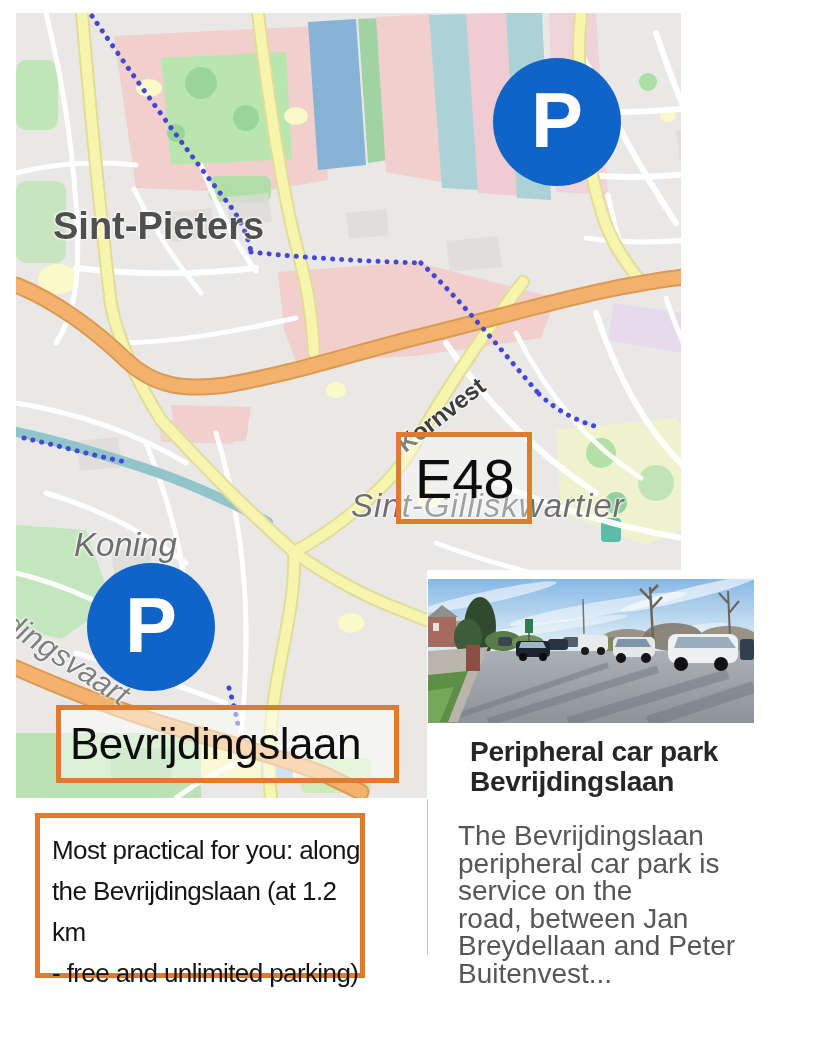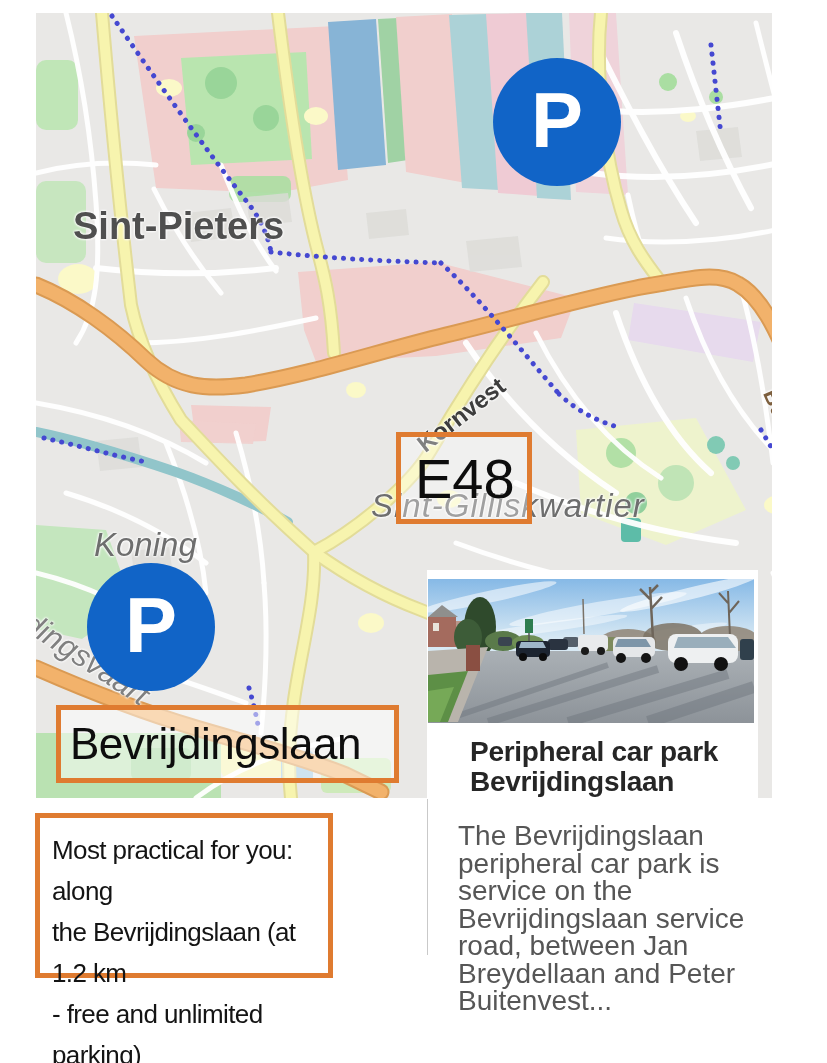--- a/index.html
+++ b/index.html
@@ -1,40 +1,40 @@
 <!DOCTYPE html>
 <html><head>
 <meta charset="utf-8">
 <style>
   html,body{margin:0;padding:0;background:#ffffff;}
   .page{position:relative;width:827px;height:1063px;background:#ffffff;overflow:hidden;
         font-family:"Liberation Sans", sans-serif;}
 
   
-  .map{position:absolute;left:36px;top:13px;width:736px;height:785px;overflow:hidden;
+  .map{position:absolute;left:16px;top:13px;width:665px;height:785px;overflow:hidden;
        background:#e9e8e6;}
   .map svg.base{position:absolute;left:0;top:0;filter:blur(0.6px) saturate(0.95);}
   .map-label{position:absolute;white-space:nowrap;color:#4a4a4a;
              text-shadow:0 0 3px #fff,0 0 3px #fff,0 0 2px #fff;}
   .lbl-district{font-weight:bold;font-size:38px;color:#4f4f4f;}
   .lbl-district-it{font-style:italic;font-size:33px;color:#6e6e6e;}
   .lbl-street{font-weight:bold;font-size:24px;color:#3d3d3d;}
 
   
   .p-marker{position:absolute;width:128px;height:128px;border-radius:50%;
             background:#1164c7;color:#ffffff;display:flex;align-items:center;justify-content:center;
             font-weight:bold;font-size:78px;line-height:1;padding-bottom:4px;box-sizing:border-box;}
 
   
   .obox{position:absolute;border:5px solid #df7b30;box-sizing:border-box;color:#0d0d0d;}
   .obox-e48{left:396px;top:432px;width:136px;height:92px;background:rgba(255,255,255,0.35);
             display:flex;align-items:center;padding-left:14px;font-size:56px;}
   .obox-bev{left:56px;top:705px;width:343px;height:78px;background:rgba(255,255,255,0.5);
             display:flex;align-items:center;padding-left:9px;font-size:44px;letter-spacing:-0.5px;}
-  .obox-note{left:35px;top:813px;width:298px;height:165px;background:#ffffff;
+  .obox-note{left:35px;top:813px;width:330px;height:165px;background:#ffffff;
              padding:12px 0 0 12px;font-size:26px;letter-spacing:-0.6px;line-height:41px;color:#141414;}
 
   
   .card-bg{position:absolute;left:427px;top:570px;width:331px;height:460px;background:#ffffff;}
   .card-photo{position:absolute;left:428px;top:579px;width:326px;height:144px;overflow:hidden;}
   .card-photo svg{filter:blur(0.4px);}
   .card-divider{position:absolute;left:427px;top:799px;width:1px;height:156px;background:#c9c9c9;}
   .card-title{position:absolute;left:458px;top:737px;font-weight:bold;font-size:28px;
               line-height:30px;letter-spacing:-0.3px;color:#262626;margin-left:12px;}
   .card-desc{position:absolute;left:458px;top:822px;font-size:28px;line-height:27.5px;color:#565656;}
@@ -282,21 +282,20 @@
   </div>
   <div class="card-divider"></div>
   <div class="card-title">
     <div>Peripheral car park</div>
     <div>Bevrijdingslaan</div>
   </div>
   <div class="card-desc">
     <div>The Bevrijdingslaan</div>
     <div>peripheral car park is</div>
     <div>service on the</div>
-    <div>Bevrijdingslaan service</div>
     <div>road, between Jan</div>
     <div>Breydellaan and Peter</div>
     <div>Buitenvest...</div>
   </div>
 
   <div class="obox obox-e48">
     <span>E48</span>
   </div>
   <div class="obox obox-bev">
     <span>Bevrijdingslaan</span>

